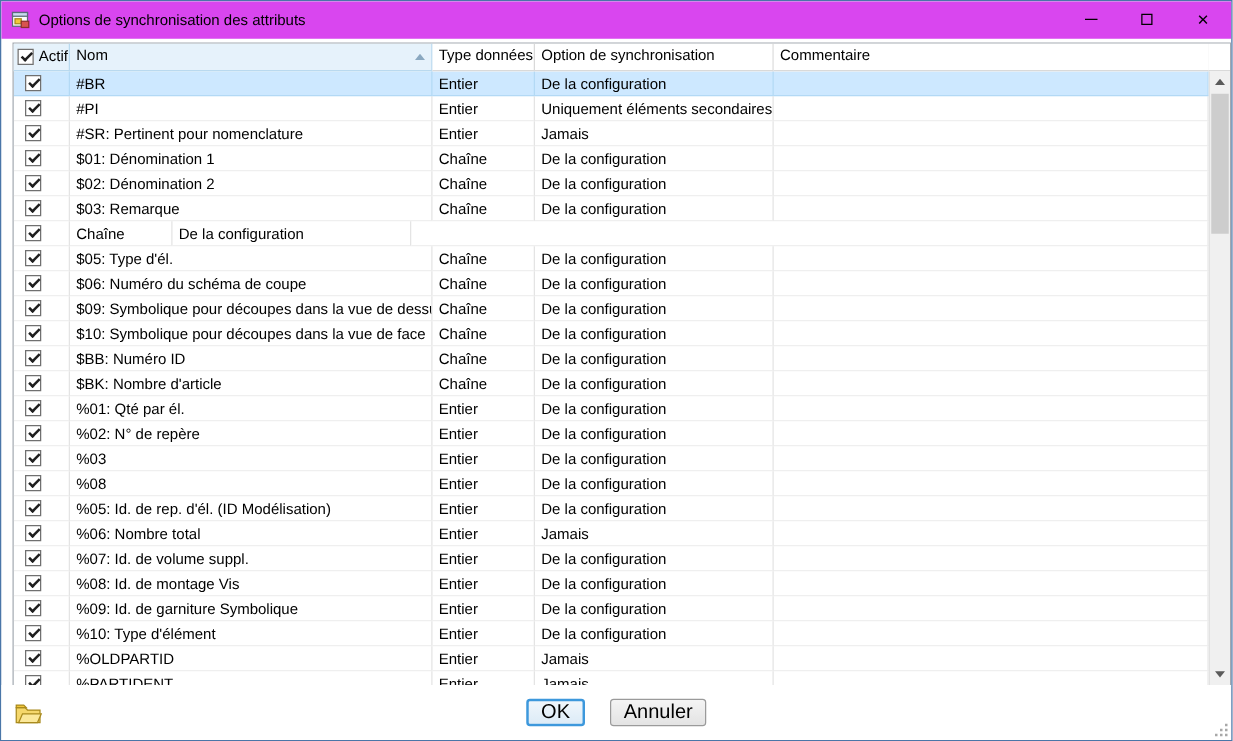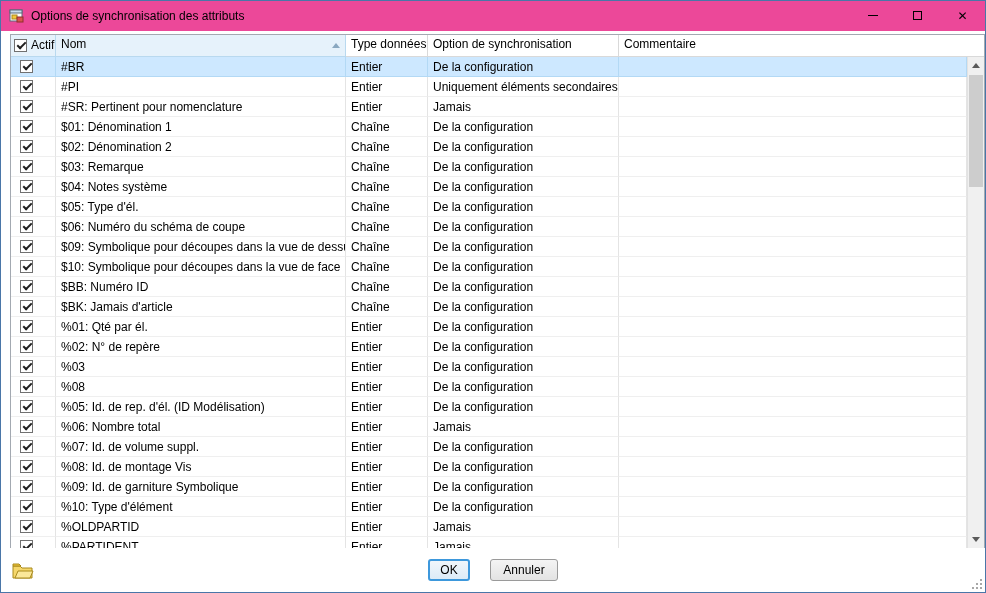--- a/index.html
+++ b/index.html
@@ -15,21 +15,21 @@
     width: 986px;
     height: 593px;
     background: #ffffff;
     border: 1px solid #4a76a8;
     overflow: hidden;
   }
 
   
   .titlebar {
     position: absolute; left:0; top:0; right:0; height:30px;
-    background:#ec4899;
+    background:#d946ef;
     display:flex; align-items:center;
   }
   .app-icon { width:16px; height:16px; margin:0 6px 0 8px; flex:0 0 auto; }
   .title-text { flex:1 1 auto; font-size:12px; white-space:nowrap; overflow:hidden; }
   .win-buttons { display:flex; height:30px; }
   .win-btn {
     width:45px; height:29px; display:flex; align-items:center; justify-content:center;
     color:#000; cursor:default;
   }
   .min-glyph { width:10px; height:1px; background:#000; display:block; }
@@ -99,21 +99,21 @@
   .tri-up { width:0;height:0;border-left:4px solid transparent;border-right:4px solid transparent;border-bottom:5px solid #5a5a5a; }
   .tri-down { width:0;height:0;border-left:4px solid transparent;border-right:4px solid transparent;border-top:5px solid #5a5a5a; }
   .sb-thumb { position:absolute; left:1px; top:18px; width:14px; height:112px; background:#cdcdcd; }
 
   
   .footer {
     position:absolute; left:0; right:0; bottom:0; height:44px; background:#fff;
     display:flex; align-items:center; justify-content:center; gap:20px;
   }
   .btn {
-    height:22px; padding:0 10px; font-size:12px;
+    height:22px; padding:0 10px; font-size:16px;
     font-family:"Liberation Sans", sans-serif;
     background:linear-gradient(#f4f4f4,#e3e3e3);
     border:1px solid #9a9a9a; border-radius:3px;
     display:flex; align-items:center; justify-content:center; cursor:default;
   }
   .btn-ok { min-width:42px; border:2px solid #3d98dc; background:linear-gradient(#f0f6fb,#dcebf7); }
   .btn-cancel { min-width:68px; }
 
   .import-btn {
     position:absolute; left:10px; bottom:10px; width:24px; height:22px;
@@ -224,21 +224,20 @@
     </div>
     <div class="cell col-nom">$03: Remarque</div>
     <div class="cell col-type">Chaîne</div>
     <div class="cell col-option">De la configuration</div>
     <div class="cell col-comment"></div>
   </div>
           <div class="row">
     <div class="cell col-actif">
       <span class="checkbox checked"></span>
     </div>
-    <div class="cell col-nom">$04: Notes système</div>
     <div class="cell col-type">Chaîne</div>
     <div class="cell col-option">De la configuration</div>
     <div class="cell col-comment"></div>
   </div>
           <div class="row">
     <div class="cell col-actif">
       <span class="checkbox checked"></span>
     </div>
     <div class="cell col-nom">$05: Type d'él.</div>
     <div class="cell col-type">Chaîne</div>
@@ -278,21 +277,21 @@
     </div>
     <div class="cell col-nom">$BB: Numéro ID</div>
     <div class="cell col-type">Chaîne</div>
     <div class="cell col-option">De la configuration</div>
     <div class="cell col-comment"></div>
   </div>
           <div class="row">
     <div class="cell col-actif">
       <span class="checkbox checked"></span>
     </div>
-    <div class="cell col-nom">$BK: Jamais d'article</div>
+    <div class="cell col-nom">$BK: Nombre d'article</div>
     <div class="cell col-type">Chaîne</div>
     <div class="cell col-option">De la configuration</div>
     <div class="cell col-comment"></div>
   </div>
           <div class="row">
     <div class="cell col-actif">
       <span class="checkbox checked"></span>
     </div>
     <div class="cell col-nom">%01: Qté par él.</div>
     <div class="cell col-type">Entier</div>

